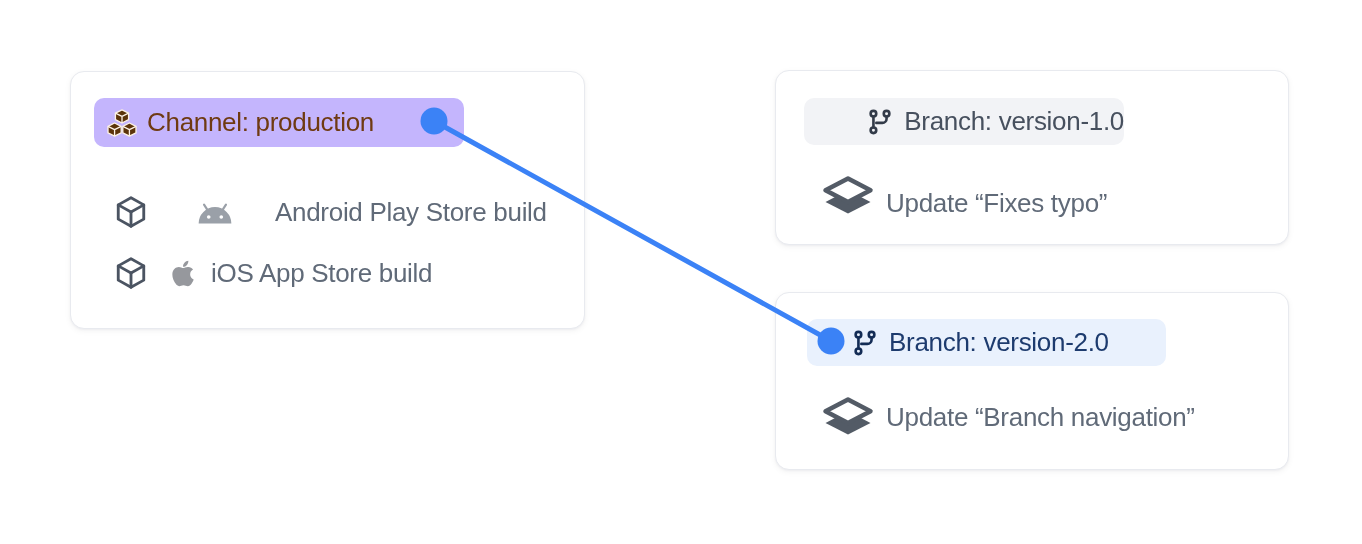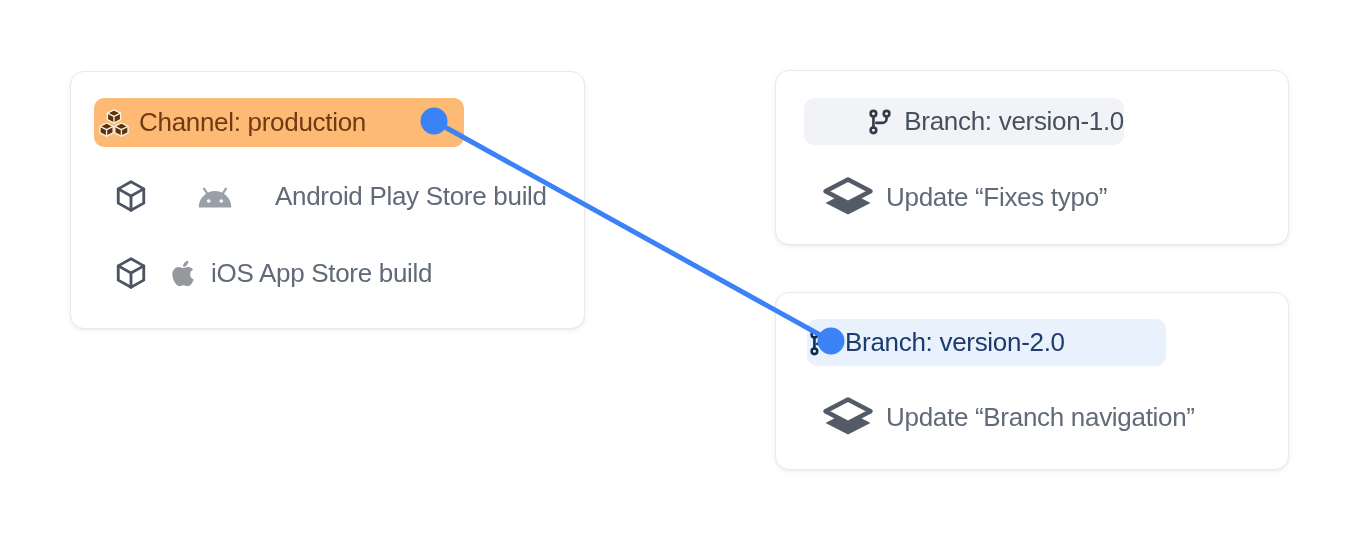--- a/index.html
+++ b/index.html
@@ -28,51 +28,52 @@
     display: flex;
     align-items: center;
     border-radius: 10px;
     font-size: 26px;
     letter-spacing: -0.3px;
     white-space: nowrap;
     box-sizing: border-box;
   }
   .pill-channel {
     left: 23px; top: 26px; width: 370px; height: 49px;
-    padding-left: 5px;
-    background: #fdba74;
+    padding-left: 13px;
+    background: #c4b5fd;
     color: #6f3a12;
   }
   .pill-branch1 {
     left: 28px; top: 27px; width: 320px; height: 47px;
     padding-left: 14px;
     background: #f2f3f6;
     color: #47505e;
     justify-content: flex-end;
   }
   .pill-branch2 {
     left: 31px; top: 26px; width: 359px; height: 47px;
+    padding-left: 44px;
     background: #e9f1fd;
     color: #1d3b6e;
   }
   .pill .pill-icon { flex: 0 0 auto; margin-right: 10px; display: flex; align-items: center; }
 
   .row {
     position: absolute;
     display: flex;
     align-items: center;
     height: 44px;
     font-size: 26px;
     letter-spacing: -0.3px;
     color: #606a78;
     white-space: nowrap;
   }
-  .row-build1 { left: 42px; top: 102px; gap: 32px; }
+  .row-build1 { left: 42px; top: 118px; gap: 32px; }
   .row-build2 { left: 42px; top: 179px; }
-  .row-update1 { left: 45px; top: 104px; }
+  .row-update1 { left: 45px; top: 104px; align-items: flex-end; }
   .row-update2 { left: 45px; top: 102px; }
 
   .cube-icon-wrap { flex: 0 0 auto; margin-right: 15px; display: flex; align-items: center; }
   .platform-icon-wrap {
     flex: 0 0 38px; width: 38px;
     display: flex; align-items: center; justify-content: center;
     margin-right: 9px;
   }
   .layers-icon-wrap { flex: 0 0 auto; margin-right: 11px; display: flex; align-items: center; }
 

